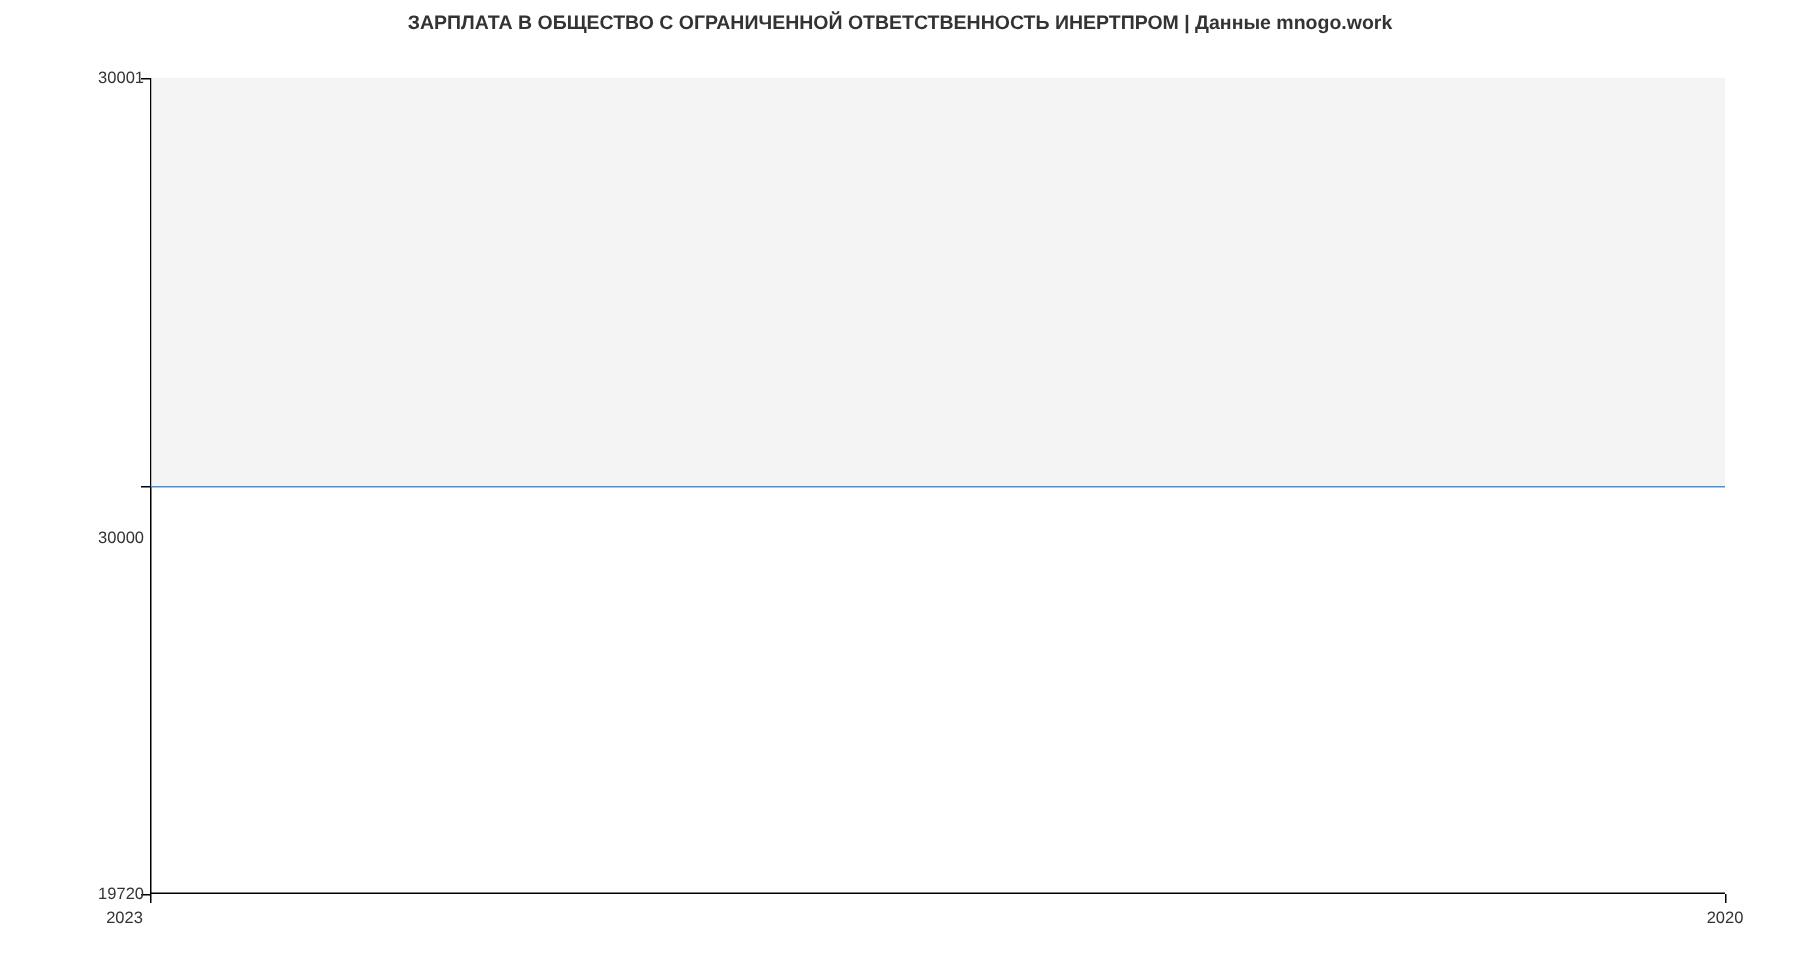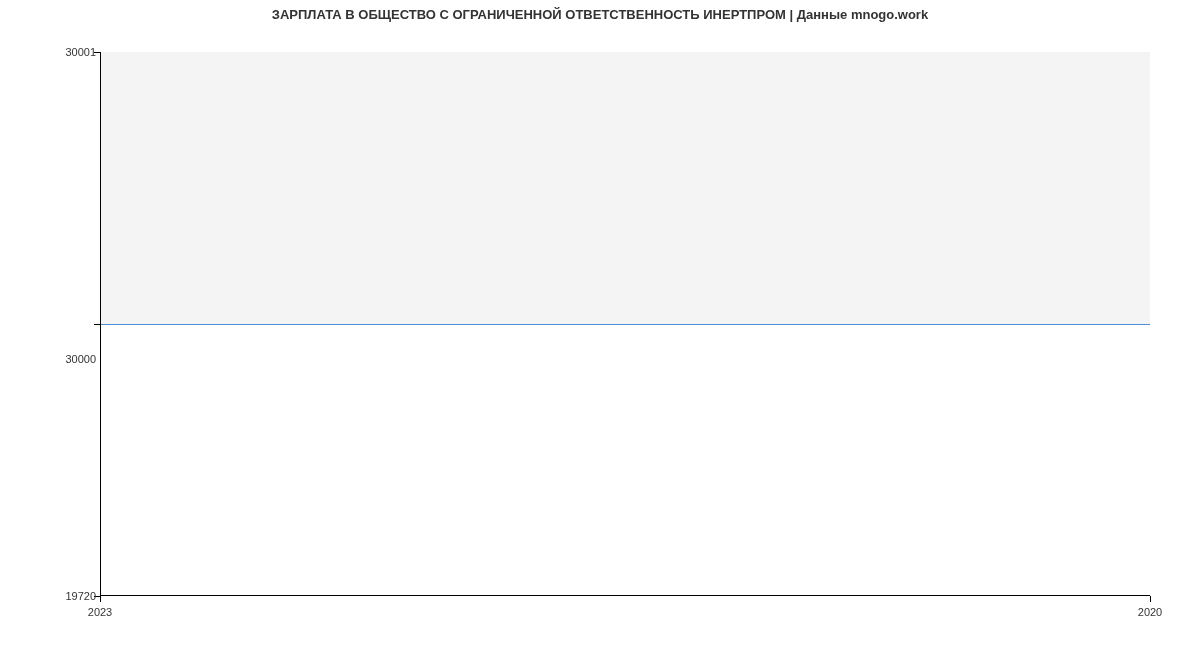--- a/index.html
+++ b/index.html
@@ -94,17 +94,17 @@
   <div class="y-tick" style="top:52px;"></div>
   <div class="y-label" style="top:52px;">30001</div>
 
   <div class="y-tick" style="top:324px;"></div>
   <div class="y-label" style="top:324px;margin-top:35px;">30000</div>
 
   <div class="y-tick" style="top:596px;"></div>
   <div class="y-label" style="top:596px;">19720</div>
 
   <div class="x-tick" style="left:100px;"></div>
-  <div class="x-label" style="left:100px;">2023</div>
+  <div class="x-label" style="left:83px;">2023</div>
 
   <div class="x-tick" style="left:1150px;"></div>
   <div class="x-label" style="left:1150px;">2020</div>
 </div>
 
 </body></html>

